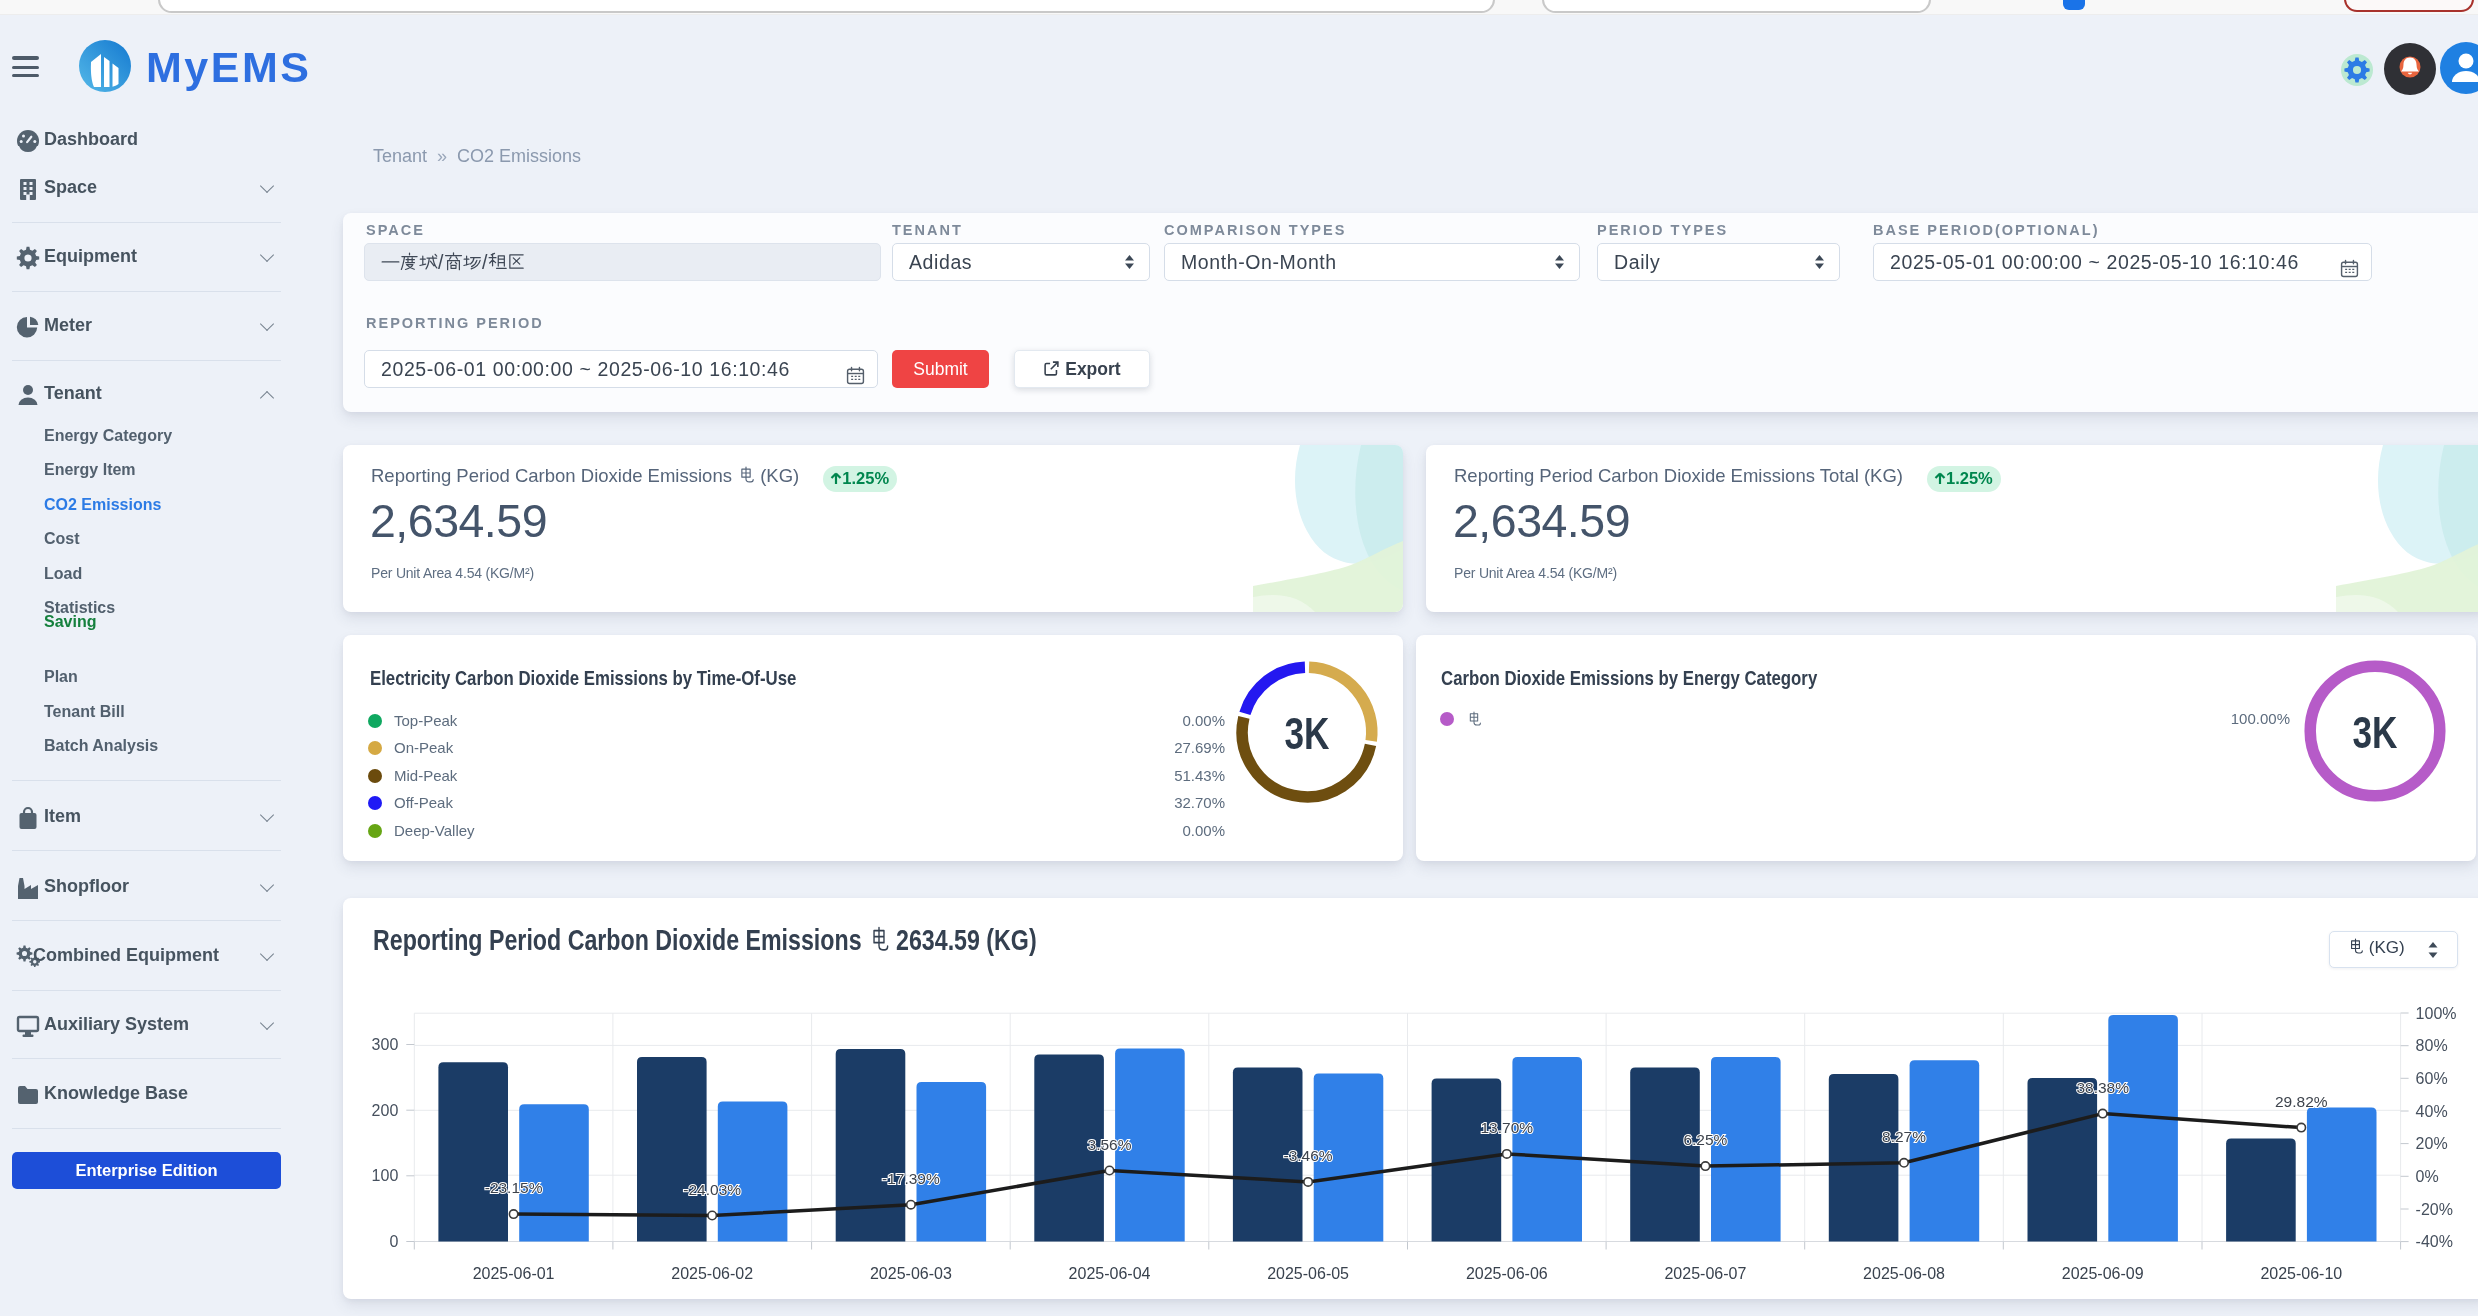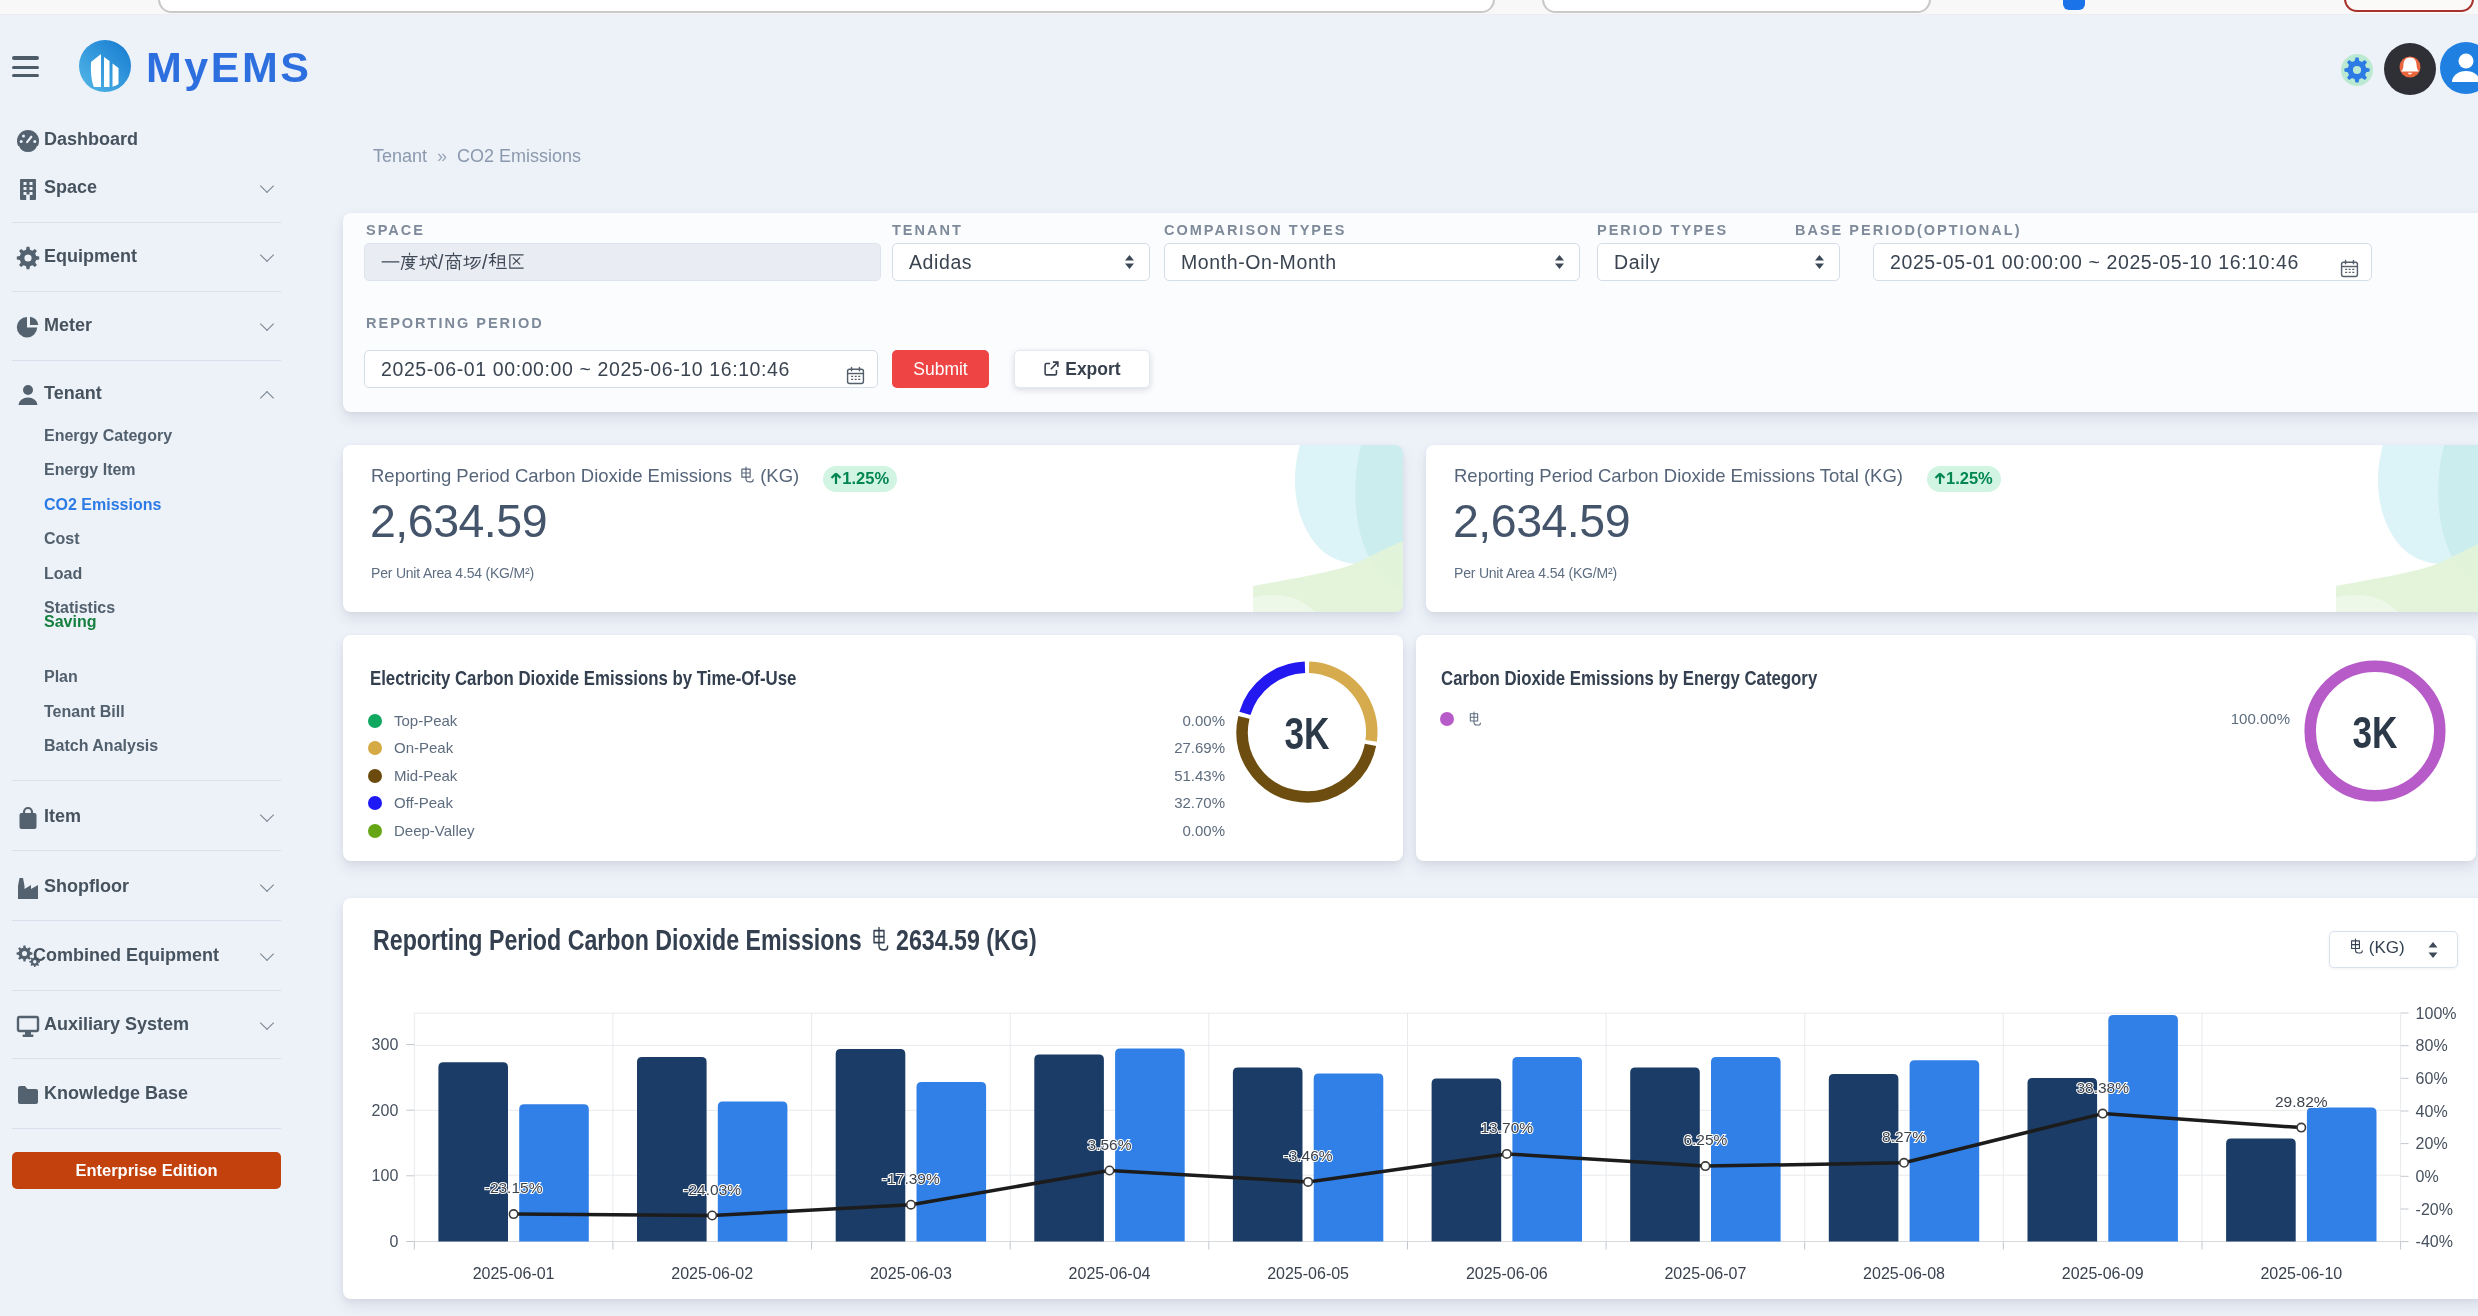--- a/index.html
+++ b/index.html
@@ -143,21 +143,21 @@
 <div class="sub" style="top:737.05px;color:#52606e">Batch Analysis</div>
 <div class="abs" style="left:12px;top:222px;width:269px;height:1px;background:#d9e0eb"></div>
 <div class="abs" style="left:12px;top:291px;width:269px;height:1px;background:#d9e0eb"></div>
 <div class="abs" style="left:12px;top:360px;width:269px;height:1px;background:#d9e0eb"></div>
 <div class="abs" style="left:12px;top:780px;width:269px;height:1px;background:#d9e0eb"></div>
 <div class="abs" style="left:12px;top:850px;width:269px;height:1px;background:#d9e0eb"></div>
 <div class="abs" style="left:12px;top:920px;width:269px;height:1px;background:#d9e0eb"></div>
 <div class="abs" style="left:12px;top:990px;width:269px;height:1px;background:#d9e0eb"></div>
 <div class="abs" style="left:12px;top:1058px;width:269px;height:1px;background:#d9e0eb"></div>
 <div class="abs" style="left:12px;top:1128px;width:269px;height:1px;background:#d9e0eb"></div>
-<div class="abs" style="left:12px;top:1152px;width:269px;height:37px;background:#c2410c;border-radius:5px;color:#fff;font-weight:bold;font-size:16.5px;text-align:center;line-height:37px">Enterprise Edition</div>
+<div class="abs" style="left:12px;top:1152px;width:269px;height:37px;background:#1d4ed8;border-radius:5px;color:#fff;font-weight:bold;font-size:16.5px;text-align:center;line-height:37px">Enterprise Edition</div>
 
 <div class="abs" style="left:373px;top:146px;font-size:18px;color:#8b99ae">Tenant&nbsp;&nbsp;<span style="color:#9aa7ba">»</span>&nbsp;&nbsp;CO2 Emissions</div>
 
 <div class="card" style="left:343px;top:213px;width:2145px;height:199px;background:#fbfcfe"></div>
 <div class="abs lbl" style="left:366px;top:222px">SPACE</div>
 <div class="inp" style="left:364px;top:243px;width:517px;background:#e9edf3;border-color:#dde3ec;color:#3f4856"><svg style="width:19px;height:19px;vertical-align:-0.10em" viewBox="0 0 100 100">
       <path d="M6 52 H94" fill="none" stroke="currentColor" stroke-width="6.5" stroke-linecap="round" stroke-linejoin="round"></path>
     </svg><svg style="width:19px;height:19px;vertical-align:-0.10em" viewBox="0 0 100 100">
       <path d="M50 6 V15 M10 24 H90 M24 24 C20 48 16 70 7 92 M32 40 H76 M42 31 V52 M64 31 V52 M30 56 H76 M34 66 H68 C63 77 50 86 29 92 M37 69 C47 79 61 86 75 91" fill="none" stroke="currentColor" stroke-width="6.5" stroke-linecap="round" stroke-linejoin="round"></path>
     </svg><svg style="width:19px;height:19px;vertical-align:-0.10em" viewBox="0 0 100 100">
@@ -182,21 +182,21 @@
 <svg class="abs" style="left:1554px;top:255px" width="11" height="14" viewBox="0 0 11 14">
     <path d="M5.5 0 L10 5.5 H1 Z" fill="#3c4856"></path>
     <path d="M5.5 14 L10 8.5 H1 Z" fill="#3c4856"></path>
   </svg>
 <div class="abs lbl" style="left:1597px;top:222px">PERIOD TYPES</div>
 <div class="inp" style="left:1597px;top:243px;width:243px">Daily</div>
 <svg class="abs" style="left:1814px;top:255px" width="11" height="14" viewBox="0 0 11 14">
     <path d="M5.5 0 L10 5.5 H1 Z" fill="#3c4856"></path>
     <path d="M5.5 14 L10 8.5 H1 Z" fill="#3c4856"></path>
   </svg>
-<div class="abs lbl" style="left:1795px;top:222px">BASE PERIOD(OPTIONAL)</div>
+<div class="abs lbl" style="left:1873px;top:222px">BASE PERIOD(OPTIONAL)</div>
 <div class="inp" style="left:1873px;top:243px;width:499px">2025-05-01 00:00:00 ~ 2025-05-10 16:10:46<span style="position:absolute;right:12px;top:9px"><svg width="19" height="19" viewBox="0 0 24 24">
         <rect x="2" y="4" width="20" height="18" rx="2.5" fill="none" stroke="#555f6b" stroke-width="1.8"></rect>
         <path d="M2 9.5 H22" stroke="#555f6b" stroke-width="1.8"></path>
         <path d="M7 2 V6 M17 2 V6" stroke="#555f6b" stroke-width="1.8" stroke-linecap="round"></path>
         <path d="M6.5 13 H9 M11 13 H13.5 M15.5 13 H18 M6.5 17 H9 M11 17 H13.5 M15.5 17 H18" stroke="#555f6b" stroke-width="1.6"></path>
       </svg></span></div>
 <div class="abs lbl" style="left:366px;top:315px">REPORTING PERIOD</div>
 <div class="inp" style="left:364px;top:350px;width:514px">2025-06-01 00:00:00 ~ 2025-06-10 16:10:46<span style="position:absolute;right:12px;top:9px"><svg width="19" height="19" viewBox="0 0 24 24">
         <rect x="2" y="4" width="20" height="18" rx="2.5" fill="none" stroke="#555f6b" stroke-width="1.8"></rect>
         <path d="M2 9.5 H22" stroke="#555f6b" stroke-width="1.8"></path>

